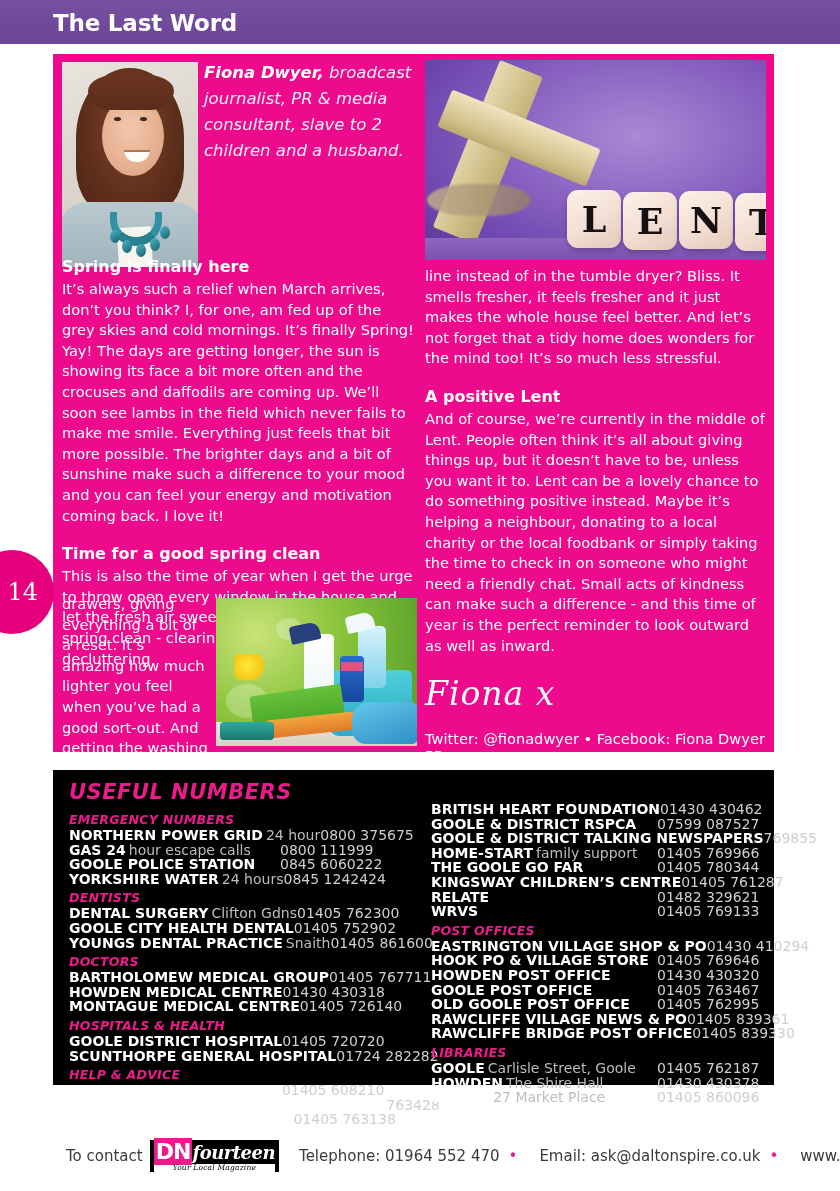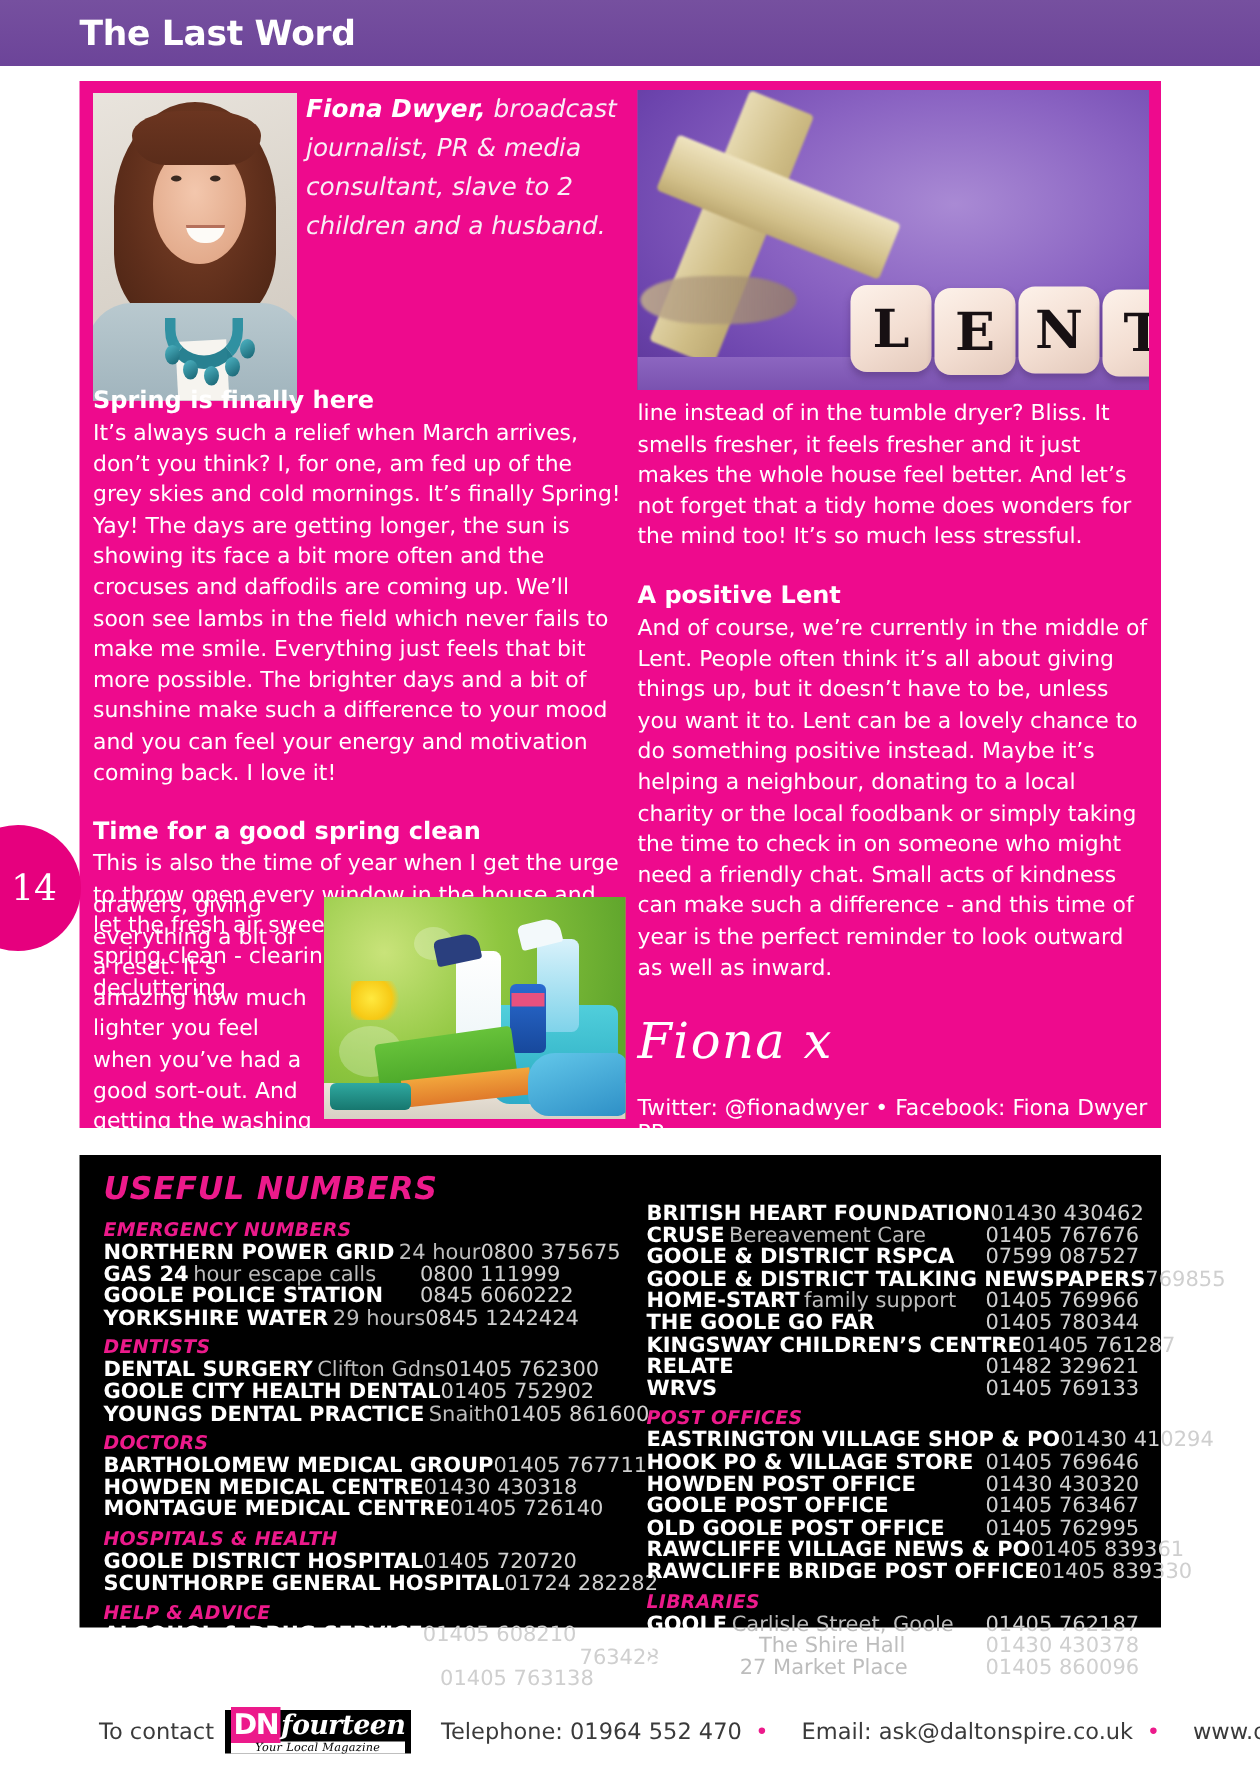--- a/index.html
+++ b/index.html
@@ -390,21 +390,21 @@
     display: inline-block;
     background: #000000;
     padding: 1px 4px 0 4px;
     margin: 0 7px;
     position: relative;
     line-height: 1;
   }
   .logo .dn {
     font-family: "DejaVu Sans", sans-serif;
     font-weight: bold;
-    font-size: 19px;
+    font-size: 22px;
     color: #ffffff;
     background: #ec1a8b;
     padding: 1px 2px;
     letter-spacing: -1px;
   }
   .logo .fourteen {
     font-family: "DejaVu Serif", serif;
     font-style: italic;
     font-weight: bold;
     font-size: 18px;
@@ -531,21 +531,21 @@
         <span class="spacer"></span>
         <span class="tel">0800 111999</span>
       </div>
       <div class="row">
         <span class="nm">GOOLE POLICE STATION</span>
         <span class="spacer"></span>
         <span class="tel">0845 6060222</span>
       </div>
       <div class="row">
         <span class="nm">YORKSHIRE WATER</span>
-        <span class="note">29 hours</span>
+        <span class="note">24 hours</span>
         <span class="spacer"></span>
         <span class="tel">0845 1242424</span>
       </div>
       <div class="cat">DENTISTS</div>
       <div class="row">
         <span class="nm">DENTAL SURGERY</span>
         <span class="note">Clifton Gdns</span>
         <span class="spacer"></span>
         <span class="tel">01405 762300</span>
       </div>
@@ -602,26 +602,20 @@
         <span class="nm">BOOTHFERRY GINGERBREAD</span>
         <span class="spacer"></span>
         <span class="tel">01405 763138</span>
       </div>
     </div>
   <div class="num-col right" id="col-right-numbers">
       <div class="row">
         <span class="nm">BRITISH HEART FOUNDATION</span>
         <span class="spacer"></span>
         <span class="tel">01430 430462</span>
-      </div>
-      <div class="row">
-        <span class="nm">CRUSE</span>
-        <span class="note">Bereavement Care</span>
-        <span class="spacer"></span>
-        <span class="tel">01405 767676</span>
       </div>
       <div class="row">
         <span class="nm">GOOLE &amp; DISTRICT RSPCA</span>
         <span class="spacer"></span>
         <span class="tel">07599 087527</span>
       </div>
       <div class="row">
         <span class="nm">GOOLE &amp; DISTRICT TALKING NEWSPAPERS</span>
         <span class="spacer"></span>
         <span class="tel">769855</span>

